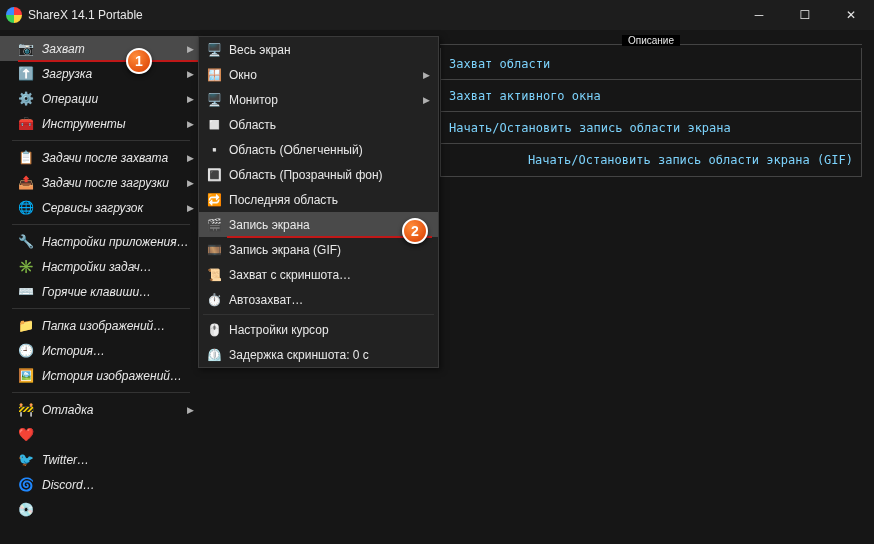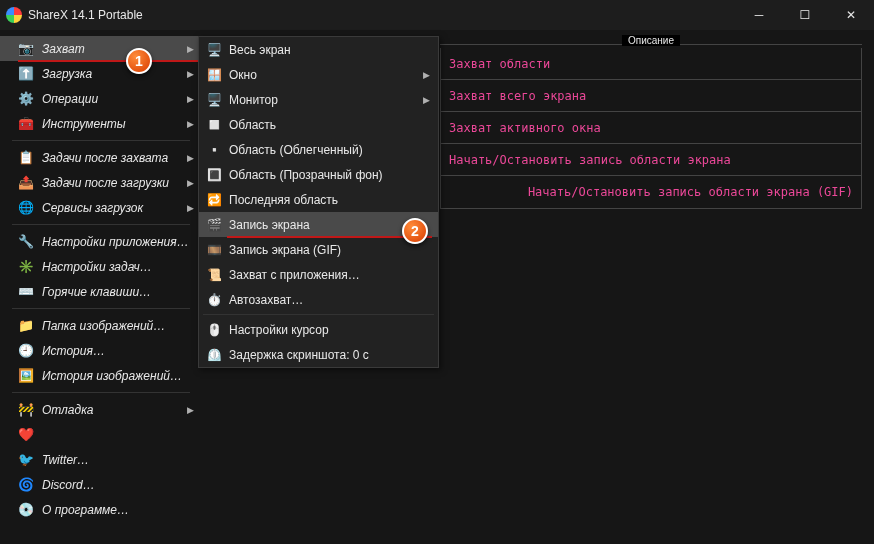--- a/index.html
+++ b/index.html
@@ -23,21 +23,21 @@
 .submenu-item.highlighted { background: #4a4a4a; }
 .submenu-item .underline { position: absolute; left: 28px; right: 6px; bottom: -1px; height: 2px; background: #c01818; }
 .submenu-item .icon { position: absolute; left: 8px; width: 16px; height: 16px; display: inline-flex; align-items: center; justify-content: center; font-size: 12px; }
 .submenu-item .arrow { position: absolute; right: 8px; font-size: 9px; color: #b0b0b0; }
 .submenu .sep { margin: 2px 4px; }
 .desc-panel { position: absolute; left: 440px; top: 8px; right: 12px; z-index: 2; }
 .desc-title-wrap { position: relative; height: 10px; }
 .desc-title-line { position: absolute; top: 6px; left: 0; right: 0; height: 1px; background: #444; }
 .desc-title { position: absolute; left: 50%; transform: translateX(-50%); background: #000000; color: #e8e8e8; font-size: 10px; padding: 0 6px; top: -3px; }
 .desc-box { border: 1px solid #444; border-top: none; }
-.desc-row { color: #ec4899; font-family: Consolas, monospace; font-size: 12px; padding: 0 8px; border-bottom: 1px solid #444; height: 32px; line-height: 32px; white-space: nowrap; overflow: hidden; }
+.desc-row { color: #7dd3fc; font-family: Consolas, monospace; font-size: 12px; padding: 0 8px; border-bottom: 1px solid #444; height: 32px; line-height: 32px; white-space: nowrap; overflow: hidden; }
 .desc-row:last-child { border-bottom: none; text-align: right; }
 .marker { position: absolute; width: 26px; height: 26px; border-radius: 50%; background: radial-gradient(circle at 35% 30%, #ff8c3a, #d83b00); border: 2px solid #fff; box-shadow: 0 2px 4px rgba(0,0,0,0.6); display: flex; align-items: center; justify-content: center; color: #fff; font-weight: bold; font-size: 14px; z-index: 10; }
 </style>
 </head>
 <body>
 
 <div class="window">
   <div class="titlebar">
     <div class="logo"></div>
     <span>ShareX 14.1 Portable</span>
@@ -123,21 +123,20 @@
         <div class="sidebar-item">
           <span class="icon">🐦</span>
           <span class="label">Twitter…</span>
         </div>
         <div class="sidebar-item">
           <span class="icon">🌀</span>
           <span class="label">Discord…</span>
         </div>
         <div class="sidebar-item">
           <span class="icon">💿</span>
-          <span class="label">О программе…</span>
         </div>
       </div>
     <div class="submenu" id="submenu">
         <div class="submenu-item">
           <span class="icon">🖥️</span>
           <span>Весь экран</span>
         </div>
         <div class="submenu-item">
           <span class="icon">🪟</span>
           <span>Окно</span>
@@ -168,21 +167,21 @@
           <span class="icon">🎬</span>
           <span>Запись экрана</span>
           <div class="underline"></div>
         </div>
         <div class="submenu-item">
           <span class="icon">🎞️</span>
           <span>Запись экрана (GIF)</span>
         </div>
         <div class="submenu-item">
           <span class="icon">📜</span>
-          <span>Захват с приложения…</span>
+          <span>Захват с скриншота…</span>
         </div>
         <div class="submenu-item">
           <span class="icon">⏱️</span>
           <span>Автозахват…</span>
         </div>
         <div class="sep"></div>
         <div class="submenu-item">
           <span class="icon">🖱️</span>
           <span>Настройки курсор</span>
         </div>
@@ -191,21 +190,20 @@
           <span>Задержка скриншота: 0 с</span>
         </div>
       </div>
     <div class="desc-panel">
       <div class="desc-title-wrap">
         <div class="desc-title-line"></div>
         <div class="desc-title">Описание</div>
       </div>
       <div class="desc-box" id="descbox">
           <div class="desc-row">Захват области</div>
-          <div class="desc-row">Захват всего экрана</div>
           <div class="desc-row">Захват активного окна</div>
           <div class="desc-row">Начать/Остановить запись области экрана</div>
           <div class="desc-row">Начать/Остановить запись области экрана (GIF)</div>
         </div>
     </div>
     <div class="marker" style="left:126px; top:18px;">1</div>
     <div class="marker" style="left:402px; top:188px;">2</div>
   </div>
 </div>
 

